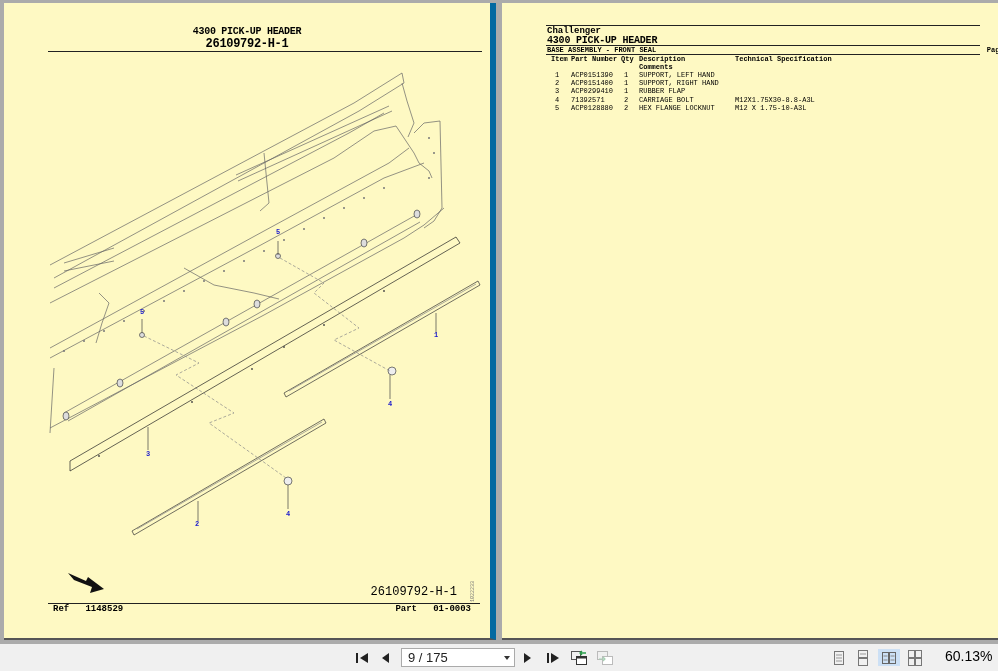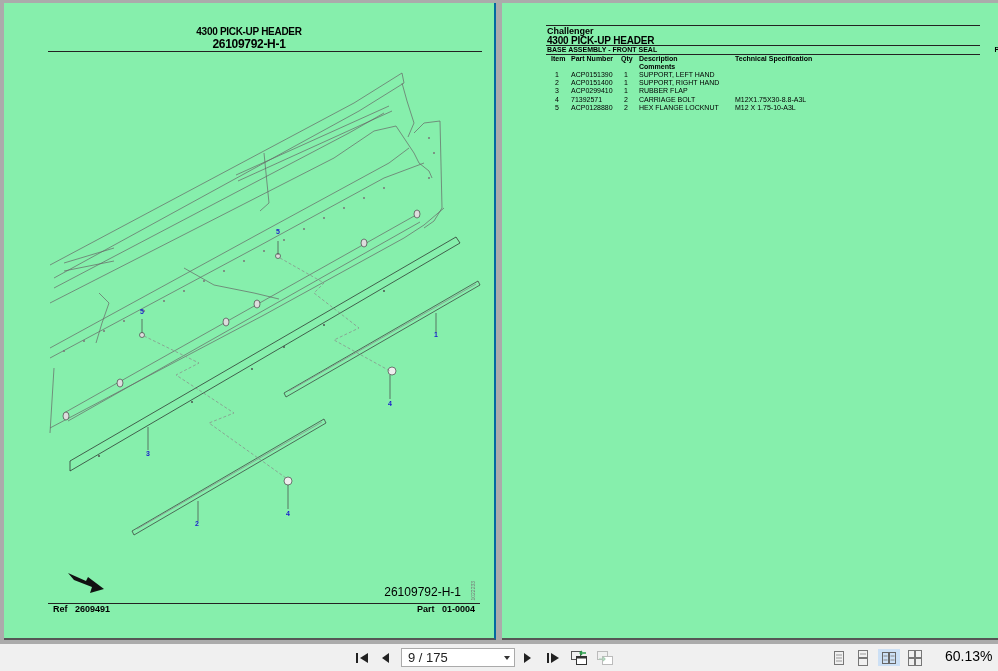--- a/index.html
+++ b/index.html
@@ -2,23 +2,24 @@
 <html><head>
 <meta charset="utf-8">
 <style>
   html, body { margin:0; padding:0; }
   body {
     width:998px; height:671px; overflow:hidden; position:relative;
     background:#ababab;
     font-family:"Liberation Sans", sans-serif;
   }
   .page {
-    position:absolute; background:#86efac;
-    border-right:2px solid #0369a1; border-bottom:2px solid #555;
+    position:absolute; background:#fef9c3;
+    border-right:6px solid #0369a1; border-bottom:2px solid #555;
     box-sizing:border-box;
+    font-family:Liberation Mono, monospace;
   }
   #page-left { left:4px; top:3px; width:492px; height:637px; }
   #page-right { left:502px; top:3px; width:550px; height:637px; }
 
   .lp-title1 { position:absolute; left:0; width:100%; top:23px; text-align:center; font-size:10px; font-weight:bold; letter-spacing:-0.3px; color:#000; }
   .lp-title2 { position:absolute; left:0; width:100%; top:34px; text-align:center; font-size:12px; font-weight:bold; letter-spacing:-0.3px; color:#000; }
   .rule { position:absolute; height:1px; background:#222; }
 
   .diagram { position:absolute; left:0; top:0; }
 
@@ -165,24 +166,24 @@
   <div style="position:absolute; left:430px; top:328px; font-size:7px; font-weight:bold; color:#1a1acc;">1</div>
   <div style="position:absolute; left:384px; top:397px; font-size:7px; font-weight:bold; color:#1a1acc;">4</div>
   <div style="position:absolute; left:142px; top:447px; font-size:7px; font-weight:bold; color:#1a1acc;">3</div>
   <div style="position:absolute; left:191px; top:517px; font-size:7px; font-weight:bold; color:#1a1acc;">2</div>
   <div style="position:absolute; left:282px; top:507px; font-size:7px; font-weight:bold; color:#1a1acc;">4</div>
 
   <div class="lp-drawno">26109792-H-1</div>
   <div class="lp-vert">1022233</div>
   <div class="rule" style="left:44px; width:432px; top:600px;"></div>
   <div class="lp-ref">
-    <span>Ref</span>&nbsp;&nbsp;&nbsp;<span>2609491</span>
+    <span>Ref</span>&nbsp;&nbsp;&nbsp;<span>1148529</span>
   </div>
   <div class="lp-page">
-    <span>Part</span>&nbsp;&nbsp;&nbsp;<span>01-0004</span>
+    <span>Part</span>&nbsp;&nbsp;&nbsp;<span>01-0003</span>
   </div>
 </div>
 
 <div id="page-right" class="page">
   <div class="rule" style="left:44px; width:434px; top:22px;"></div>
   <div class="rp-brand">Challenger</div>
   <div class="rp-title">4300 PICK-UP HEADER</div>
   <div class="rp-code">652448</div>
   <div class="rule" style="left:44px; width:434px; top:42px;"></div>
   <div class="rp-section">BASE ASSEMBLY - FRONT SEAL</div>

